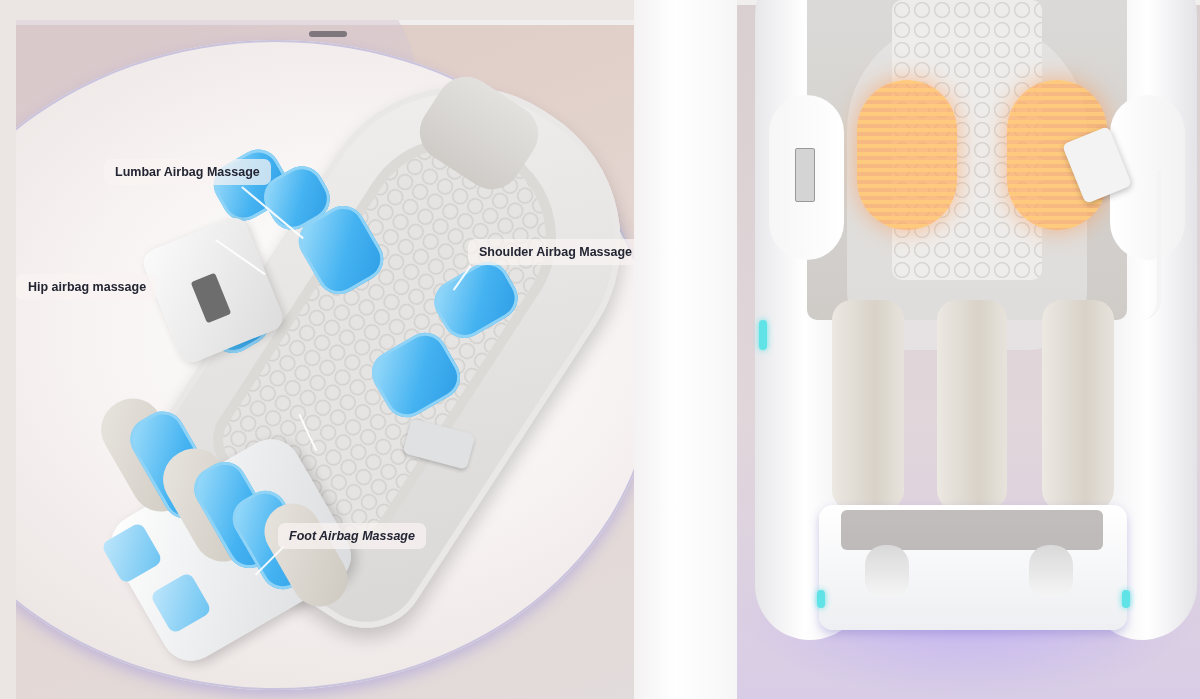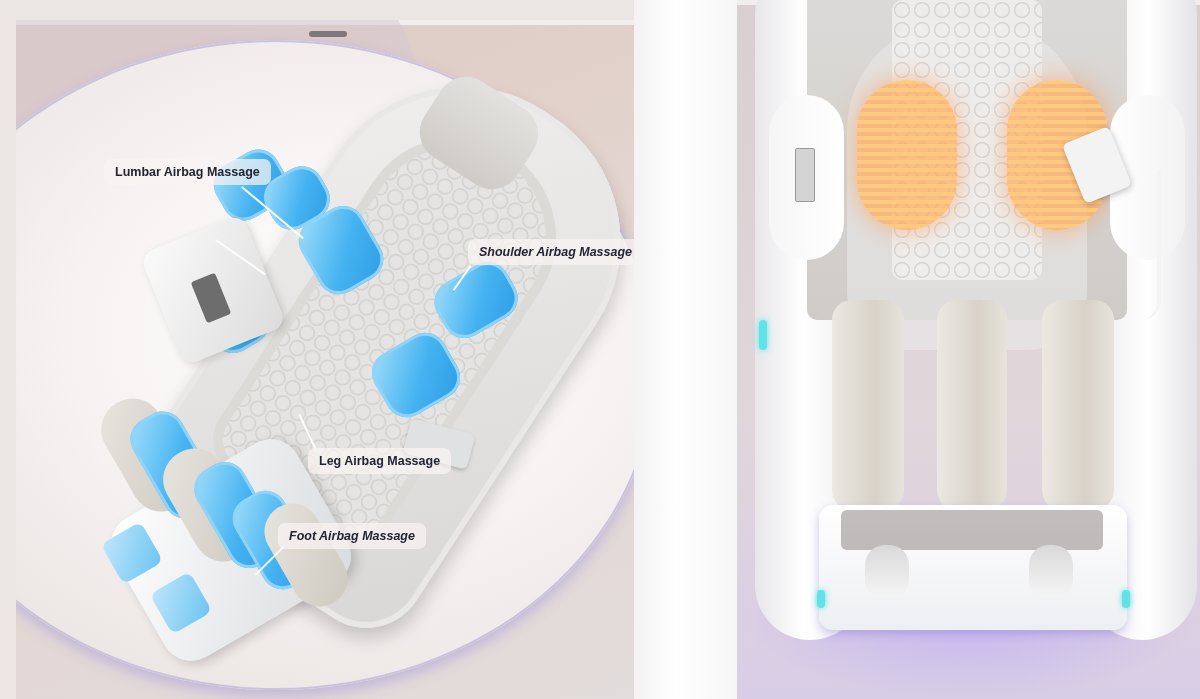--- a/index.html
+++ b/index.html
@@ -98,22 +98,22 @@
     <div class="fcube" style="left:52px;top:530px;transform:rotate(-30deg);"></div>
   </div>
 
   <div class="leader" style="left:226px;top:166px;width:80px;transform:rotate(40deg);"></div>
   <div class="leader" style="left:200px;top:219px;width:60px;transform:rotate(35deg);"></div>
   <div class="leader" style="left:455px;top:245px;width:30px;transform:rotate(125deg);"></div>
   <div class="leader" style="left:300px;top:430px;width:40px;transform:rotate(-115deg);"></div>
   <div class="leader" style="left:268px;top:526px;width:40px;transform:rotate(135deg);"></div>
 
   <div class="label" style="left:88px;top:139px;">Lumbar Airbag Massage</div>
-  <div class="label" style="left:452px;top:219px;font-style:italic;">Shoulder Airbag Massage</div>
-  <div class="label" style="left:292px;top:428px;">Leg Airbag Massage</div>
+  <div class="label" style="left:0px;top:254px;padding-left:12px;">Hip airbag massage</div>
+  <div class="label" style="left:452px;top:219px;">Shoulder Airbag Massage</div>
   <div class="label" style="left:262px;top:503px;font-style:italic;">Foot Airbag Massage</div>
 </div>
 
 <div class="panel" id="gap"></div>
 
 <div class="panel" id="right">
   <div class="topbar"></div>
   <div class="glow"></div>
   <div class="rshell-l"></div>
   <div class="rshell-r"></div>

